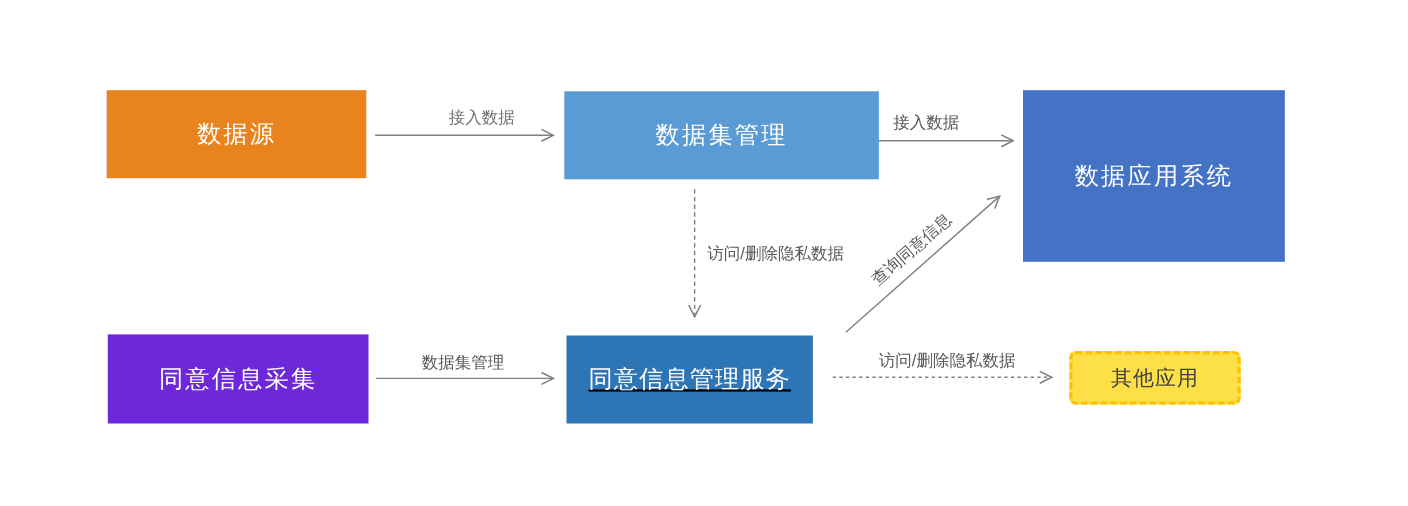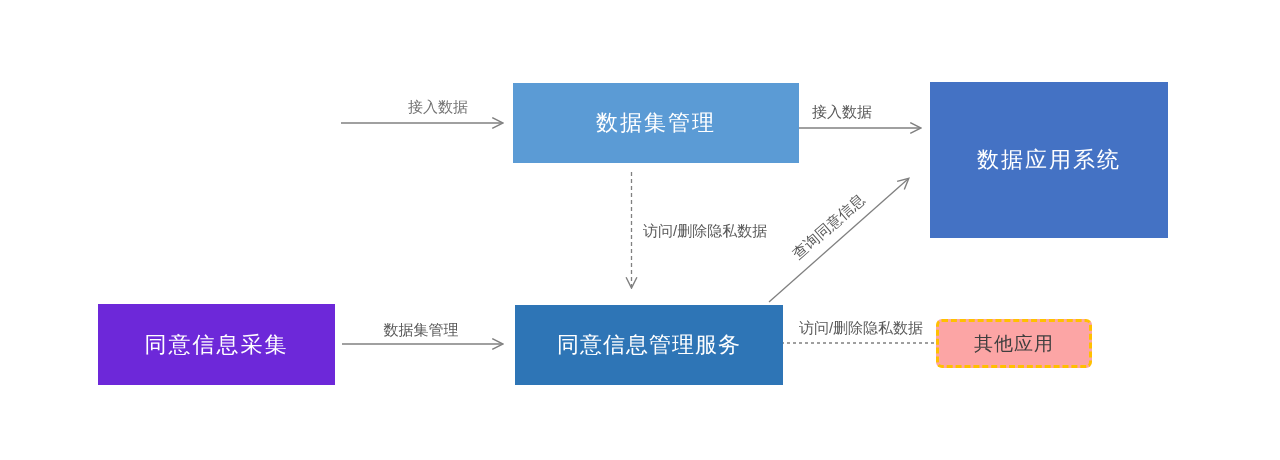--- a/index.html
+++ b/index.html
@@ -77,38 +77,41 @@
 
     <line x1="631.5" y1="172" x2="631.5" y2="287" stroke="#808080" stroke-width="1.3" stroke-dasharray="4 3" marker-end="url(#openArrow)" style="stroke: rgb(128, 128, 128);"></line>
 
     <line x1="342" y1="344" x2="502" y2="344" stroke="#808080" stroke-width="1.3" marker-end="url(#openArrow)" style="stroke: rgb(128, 128, 128);"></line>
 
     <line x1="769" y1="302" x2="908" y2="179" stroke="#808080" stroke-width="1.3" marker-end="url(#openArrow)" style="stroke: rgb(128, 128, 128);"></line>
 
     <line x1="757" y1="343" x2="955" y2="343" stroke="#808080" stroke-width="1.3" stroke-dasharray="3 3" marker-end="url(#openArrow)" style="stroke: rgb(128, 128, 128);"></line>
   </svg>
 
+  <div class="node" style="left: 97px; top: 82px; width: 236px; height: 80px; background-color: rgb(232, 131, 29);">
+    <span class="node-label" style="color: rgb(255, 255, 255);">数据源</span>
+  </div>
 
   <div class="node" style="left: 513px; top: 83px; width: 286px; height: 80px; background-color: rgb(91, 155, 213);">
     <span class="node-label" style="color: rgb(255, 255, 255);">数据集管理</span>
   </div>
 
   <div class="node" style="left: 930px; top: 82px; width: 238px; height: 156px; background-color: rgb(68, 114, 196);">
     <span class="node-label" style="color: rgb(255, 255, 255);">数据应用系统</span>
   </div>
 
   <div class="node" style="left: 98px; top: 304px; width: 237px; height: 81px; background-color: #6d28d9;">
     <span class="node-label" style="color: rgb(255, 255, 255);">同意信息采集</span>
   </div>
 
-  <div class="node" style="left: 515px; top: 305px; width: 268px; height: 80px; background-color: rgb(46, 117, 182);">
+  <div class="node" style="left: 515px; top: 305px; width: 224px; height: 80px; background-color: rgb(46, 117, 182); text-decoration: underline;">
     <span class="node-label" style="letter-spacing: 1px; color: rgb(255, 255, 255);">同意信息管理服务</span>
   </div>
 
-  <div class="node other-apps" style="left: 936px; top: 319px; width: 156px; height: 49px; background-color: #fca5a5; border-color: rgb(255, 192, 0);">
+  <div class="node other-apps" style="left: 972px; top: 319px; width: 156px; height: 49px; background-color: #fde047; border-color: rgb(255, 192, 0);">
     <span class="node-label" style="color: rgb(63, 63, 63);">其他应用</span>
   </div>
 
   <div class="edge-label" style="left: 438px; top: 107px; color: #737373;">接入数据</div>
 
   <div class="edge-label" style="left: 842px; top: 112px; color: rgb(89, 89, 89);">接入数据</div>
 
   <div class="edge-label left-anchored" style="left: 643px; top: 231px; color: rgb(89, 89, 89);">访问/删除隐私数据</div>
 
   <div class="edge-label" style="left: 421px; top: 330px; color: rgb(89, 89, 89);">数据集管理</div>

